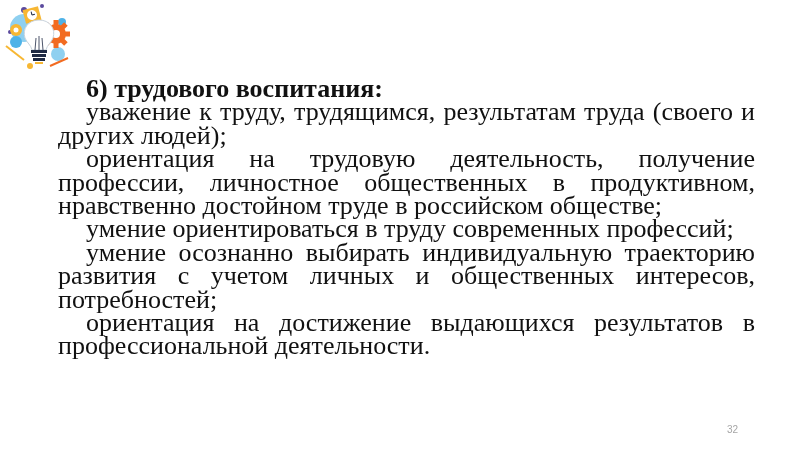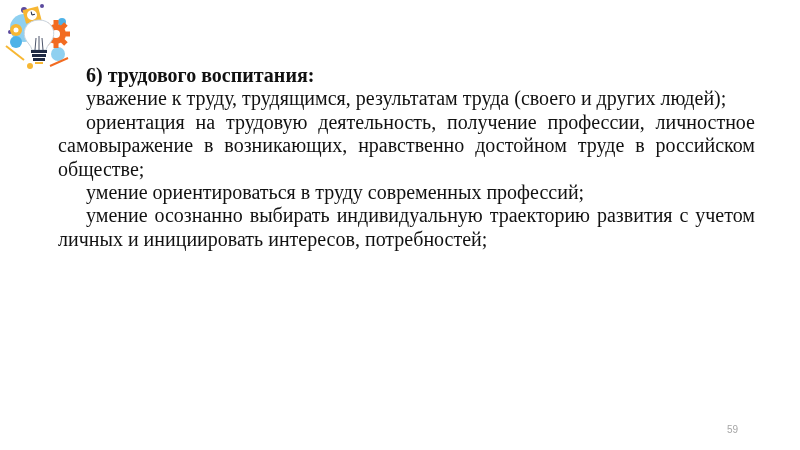--- a/index.html
+++ b/index.html
@@ -6,22 +6,22 @@
     body {
       width: 800px; height: 450px; overflow: hidden;
       background: #ffffff; position: relative;
       font-family: "Liberation Serif", "DejaVu Serif", serif;
       color: #111111;
     }
     .logo {
       position: absolute; left: 2px; top: 2px; width: 74px; height: 72px;
     }
     .content {
-      position: absolute; left: 58px; top: 64px; width: 697px;
-      font-size: 20px; line-height: 23.4px;
+      position: absolute; left: 58px; top: 77px; width: 697px;
+      font-size: 26px; line-height: 23.4px;
     }
     .heading {
       font-weight: bold; text-indent: 28px; margin: 0;
     }
     .para {
       margin: 0; text-align: justify; text-indent: 28px;
     }
     .page-num {
       position: absolute; left: 727px; top: 424px;
       font-family: "Liberation Sans", "DejaVu Sans", sans-serif;
@@ -78,18 +78,19 @@
 
     <line x1="4" y1="44" x2="22" y2="58" stroke="#f7b733" stroke-width="2"></line>
     <line x1="48" y1="64" x2="66" y2="56" stroke="#f26b21" stroke-width="2"></line>
     <circle cx="28" cy="64" r="3" fill="#f7b733"></circle>
   </svg>
 </div>
 
 <div class="content">
   <p class="heading">6) трудового воспитания:</p>
   <p class="para">уважение к труду, трудящимся, результатам труда (своего и других людей);</p>
-  <p class="para">ориентация на трудовую деятельность, получение профессии, личностное самовыражение в возникающих, нравственно достойном труде в российском обществе;</p>
+  <p class="para">ориентация на трудовую деятельность, получение профессии, личностное общественных в продуктивном, нравственно достойном труде в российском обществе;</p>
   <p class="para">умение ориентироваться в труду современных профессий;</p>
-  <p class="para">умение осознанно выбирать индивидуальную траекторию развития с учетом личных и инициировать интересов, потребностей;</p>
+  <p class="para">умение осознанно выбирать индивидуальную траекторию развития с учетом личных и общественных интересов, потребностей;</p>
+  <p class="para">ориентация на достижение выдающихся результатов в профессиональной деятельности.</p>
 </div>
 
-<div class="page-num">59</div>
+<div class="page-num">32</div>
 
 </body></html>

